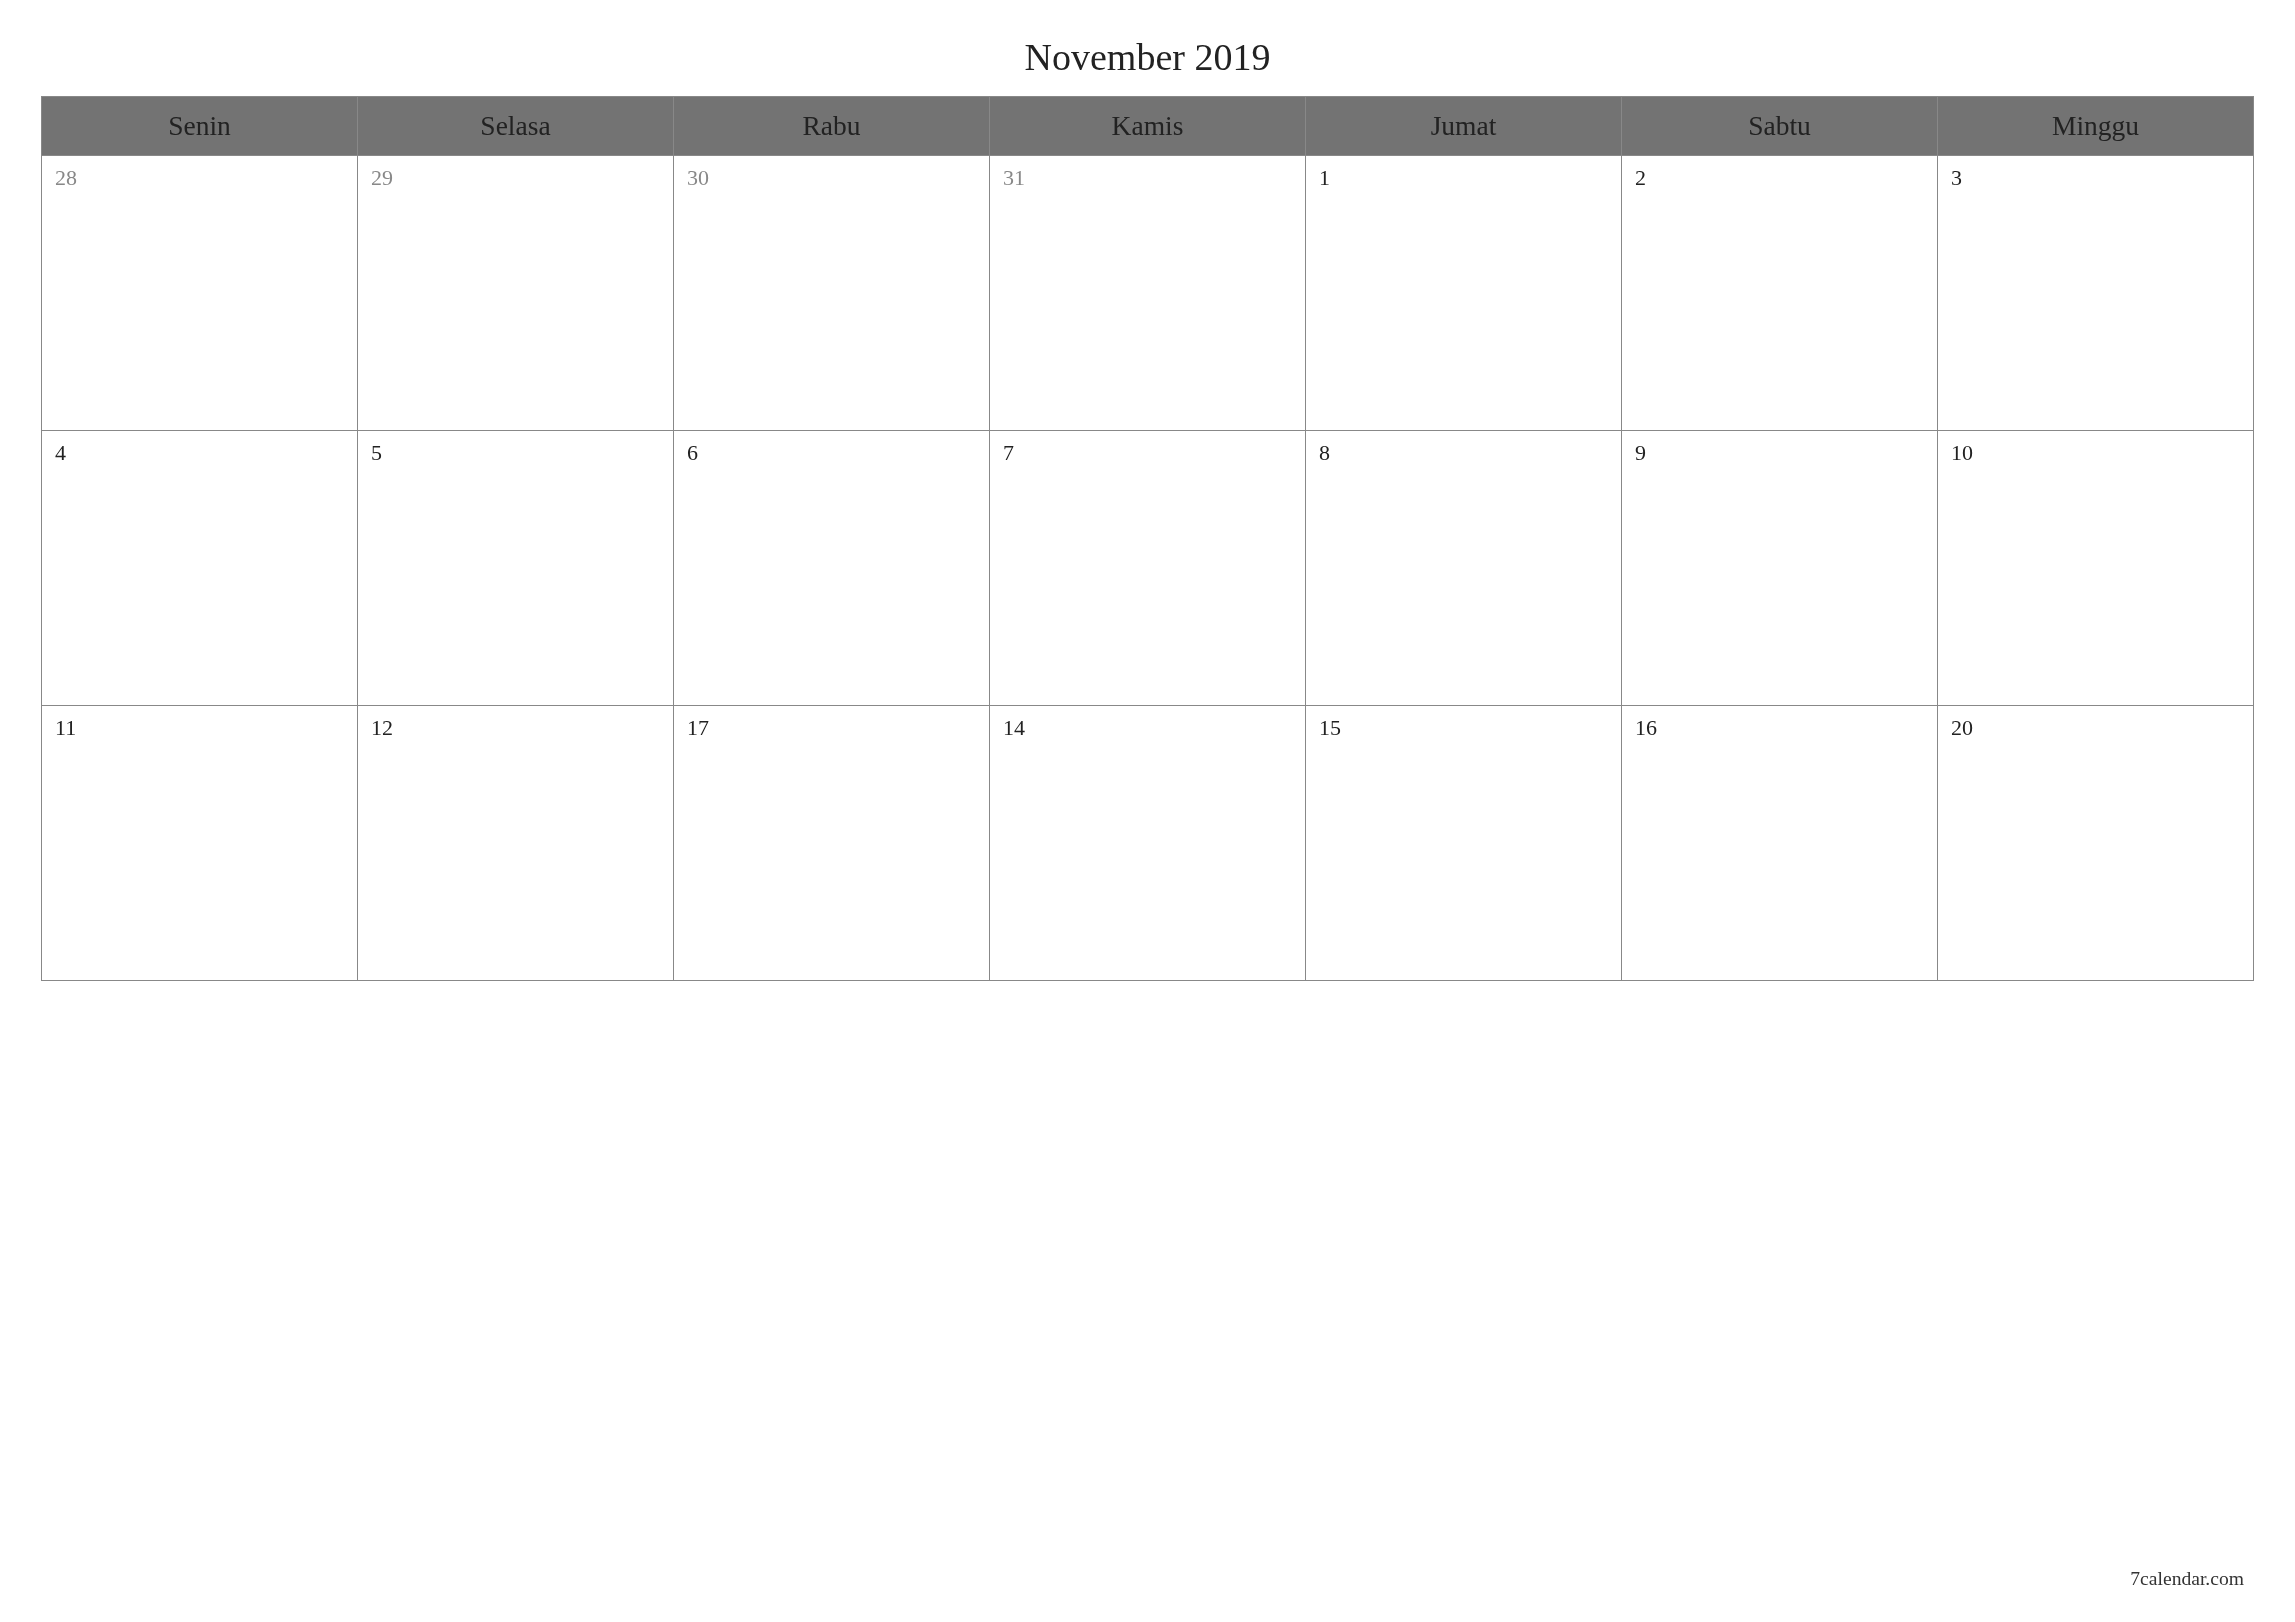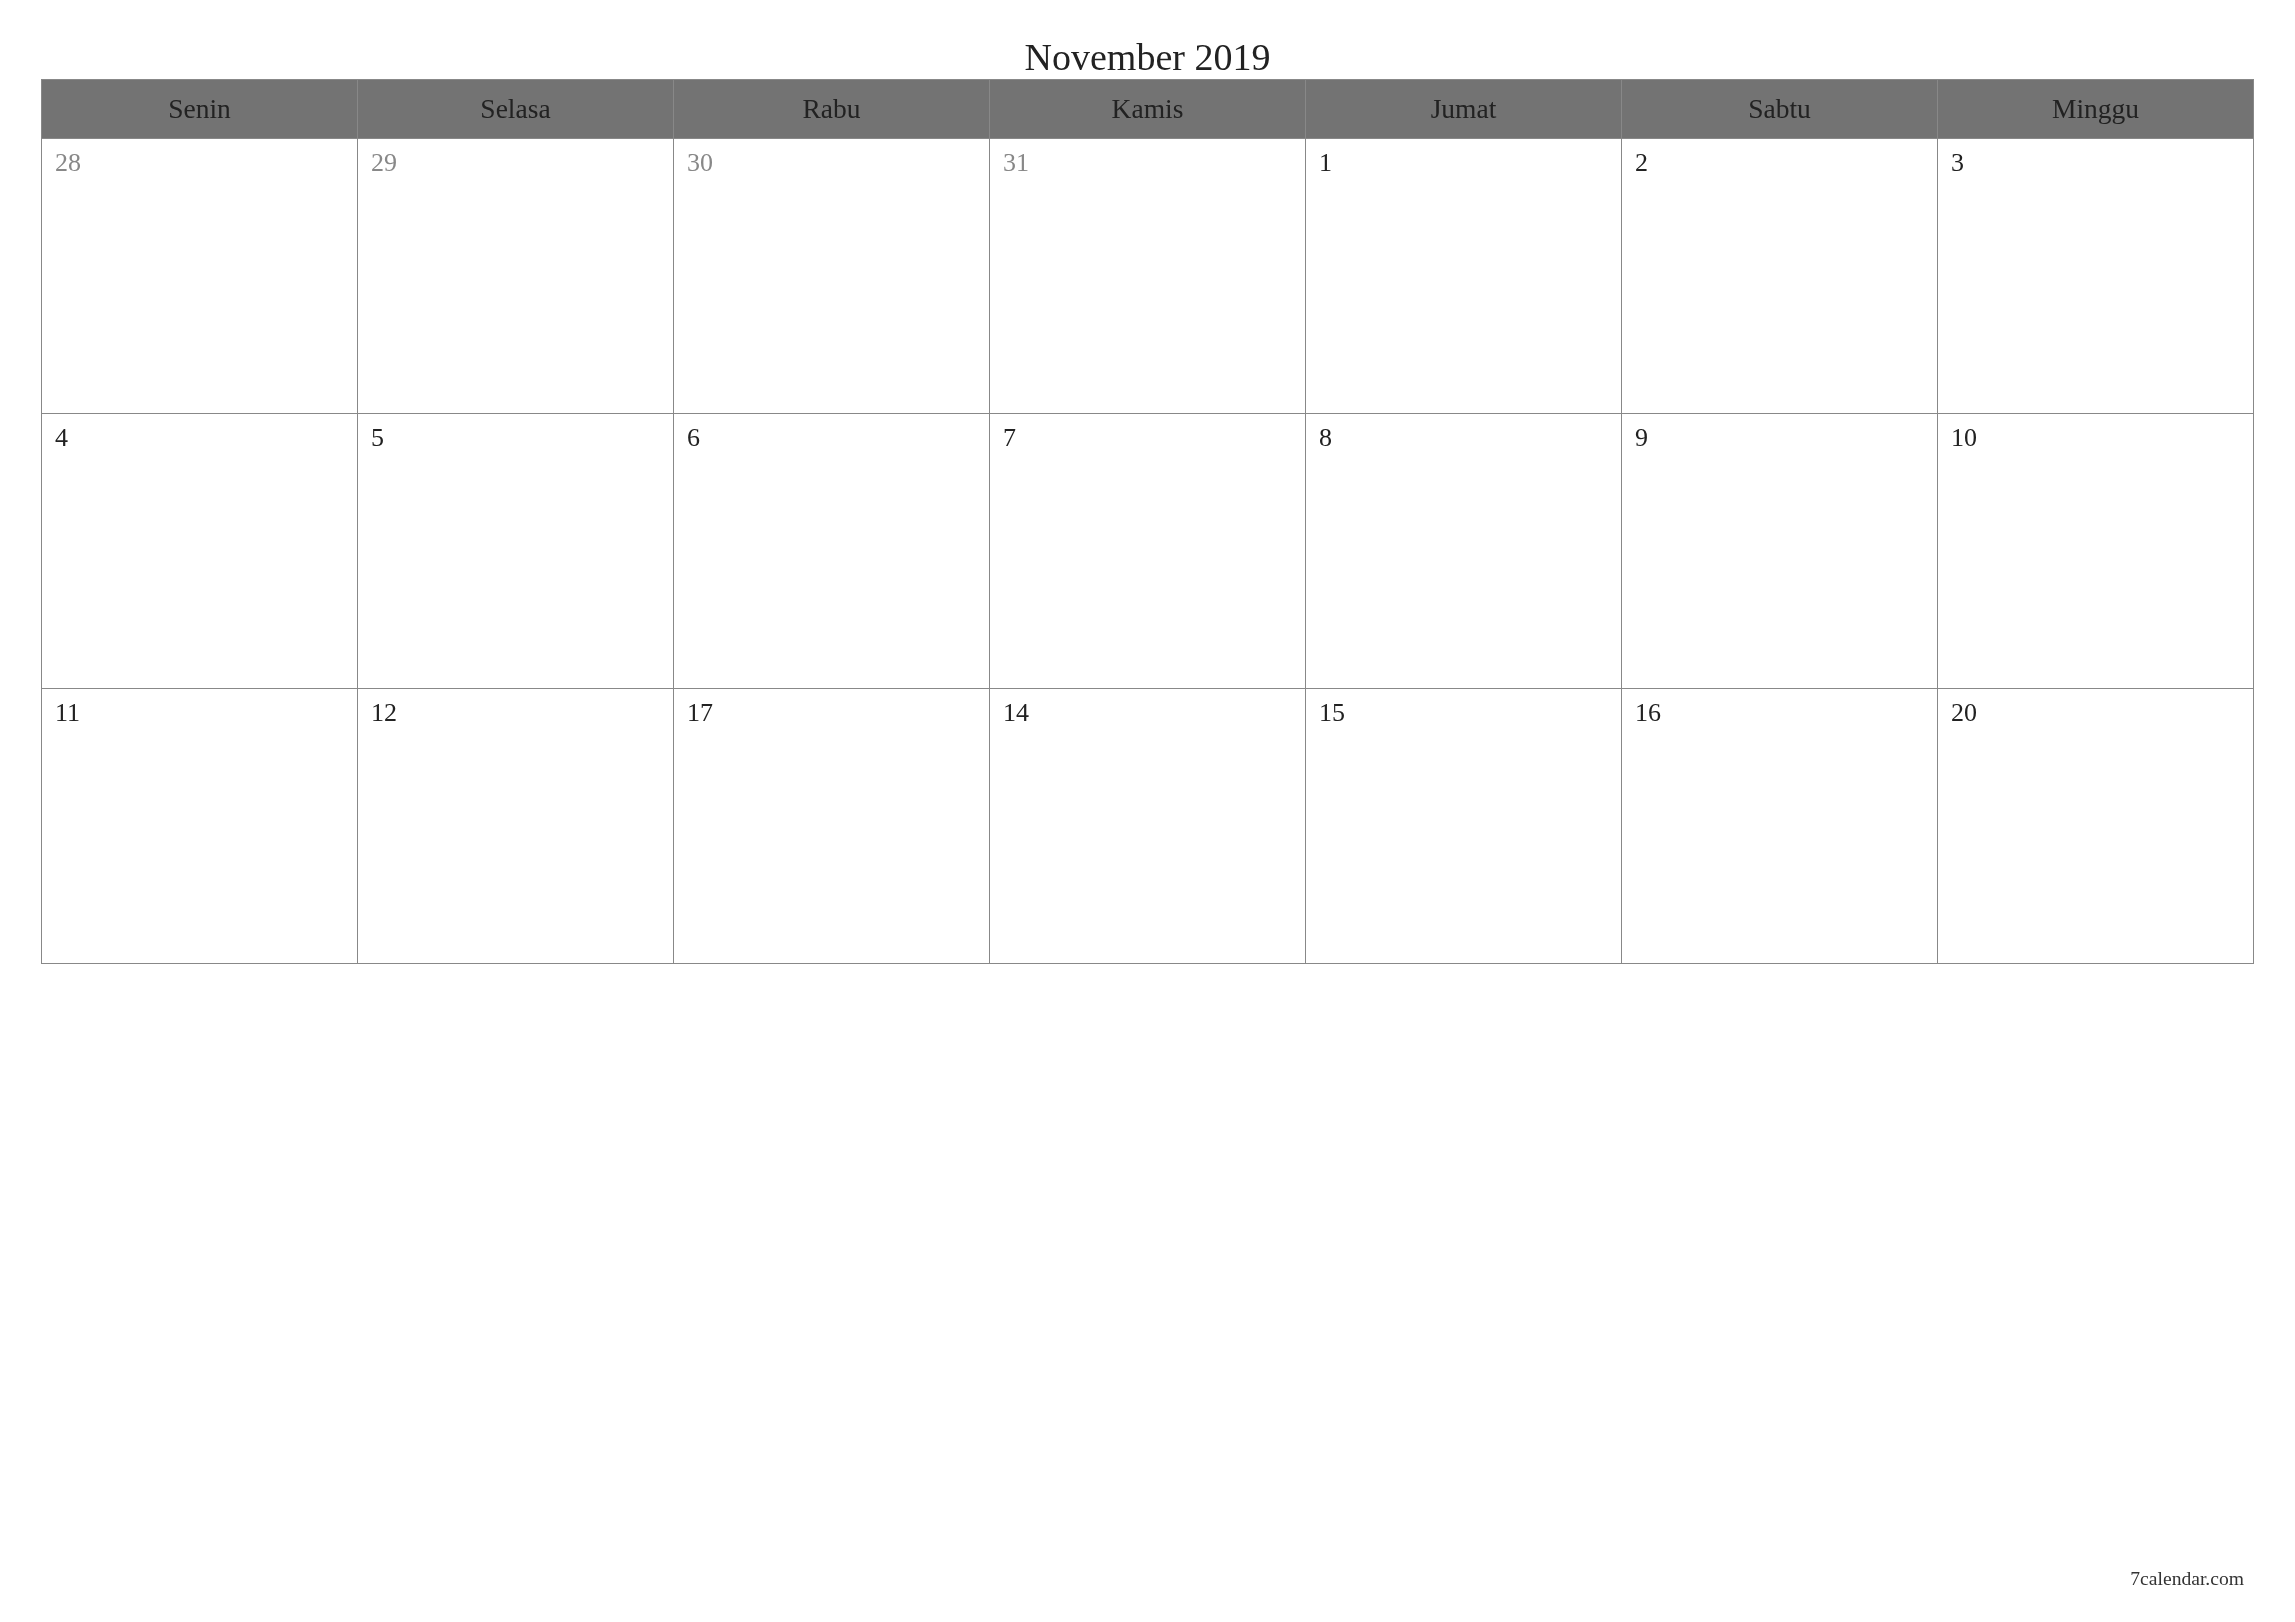--- a/index.html
+++ b/index.html
@@ -13,20 +13,21 @@
     width: 2295px;
     height: 1623px;
     padding: 35px 41px 26px 41px;
     position: relative;
   }
   .calendar-title {
     text-align: center;
     font-size: 38px;
     color: #222;
     font-weight: normal;
+    margin-bottom: 17px;
   }
   .calendar-table {
     width: 100%;
     border-collapse: collapse;
     table-layout: fixed;
     border: 1.3px solid #888;
   }
   .calendar-table th {
     border: 0.7px solid #888;
     background: #737373;
@@ -34,21 +35,21 @@
     font-size: 27.5px;
     color: #222;
     padding: 13px 0;
     text-align: center;
   }
   .calendar-table td {
     border: 0.7px solid #888;
     height: 275px;
     vertical-align: top;
     padding: 9.2px 13px;
-    font-size: 26px;
+    font-size: 22px;
     color: #222;
   }
   .calendar-table td.other-month {
     color: #888;
   }
   .footer-credit {
     position: absolute;
     bottom: 33px;
     right: 51px;
     font-size: 19.6px;

